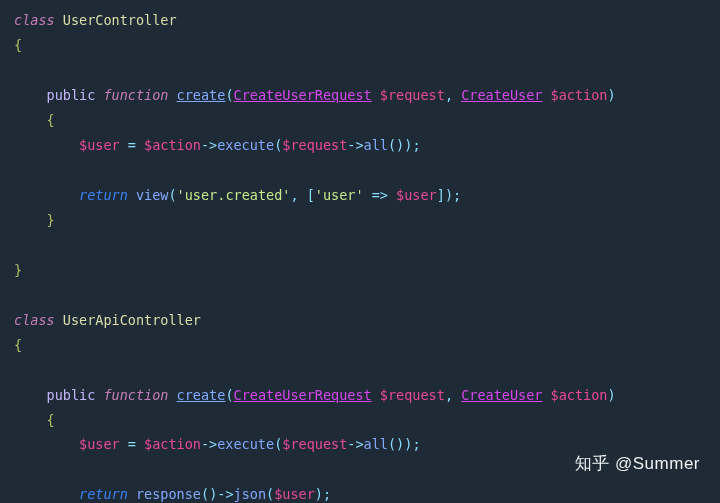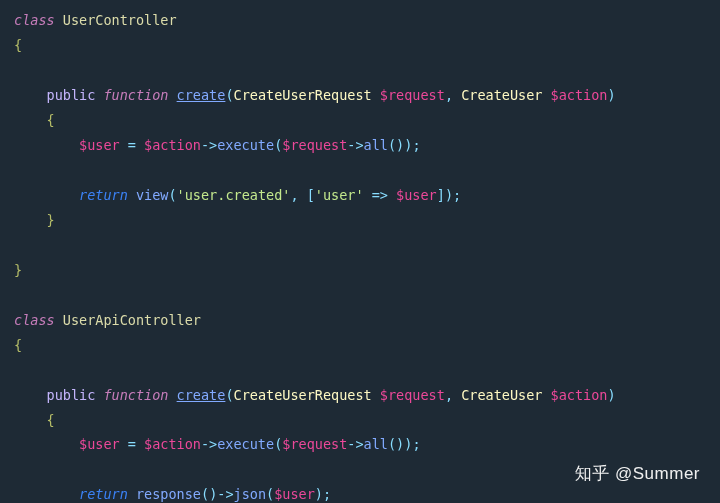--- a/index.html
+++ b/index.html
@@ -23,31 +23,31 @@
       font-family: inherit;
       white-space: pre;
     }
     .kw-class { color: #c77dbb; font-style: italic; text-align: center; }
     .class-name { color: #dcdcaa; }
     .brace { color: #b5bd68; }
     .kw-public { color: #c4b5fd; }
     .kw-function { color: #c77dbb; font-style: italic; }
     .fn-name { color: #82aaff; text-decoration: underline; }
     .paren { color: #89ddff; }
-    .type { color: #fef9c3; }
+    .type { color: #d946ef; text-decoration: underline; }
     .var { color: #ec4899; }
     .comma { color: #89ddff; }
     .op { color: #89ddff; }
     .method { color: #82aaff; }
     .kw-return { color: #3b82f6; font-style: italic; }
     .string { color: #c3e88d; margin-top: 16px; }
     .bracket { color: #89ddff; }
     .watermark {
       position: absolute;
-      bottom: 14px;
+      bottom: 24px;
       right: 20px;
       color: #f0f0f0;
       font-family: -apple-system, sans-serif;
       font-size: 17px;
       font-weight: 400;
       letter-spacing: 0.5px;
     }
   </style>
 </head>
 <body>

